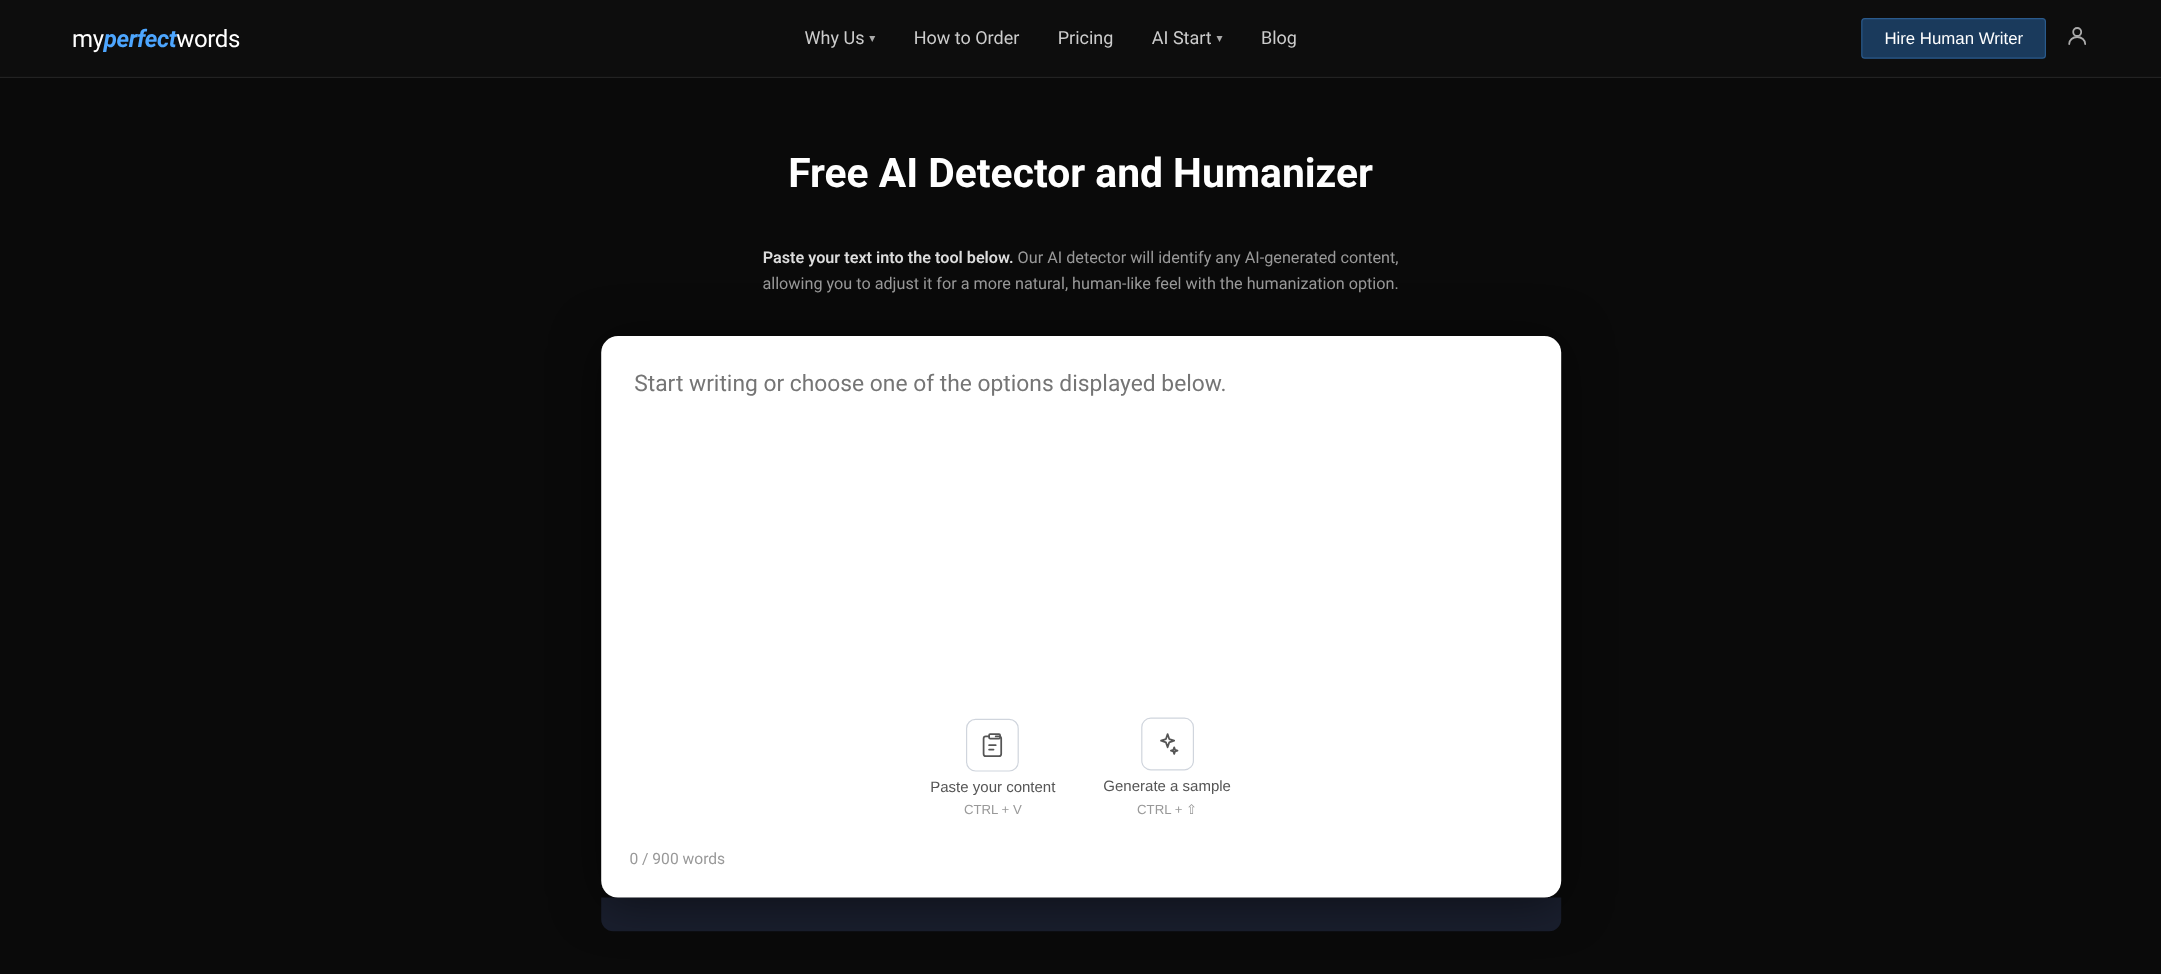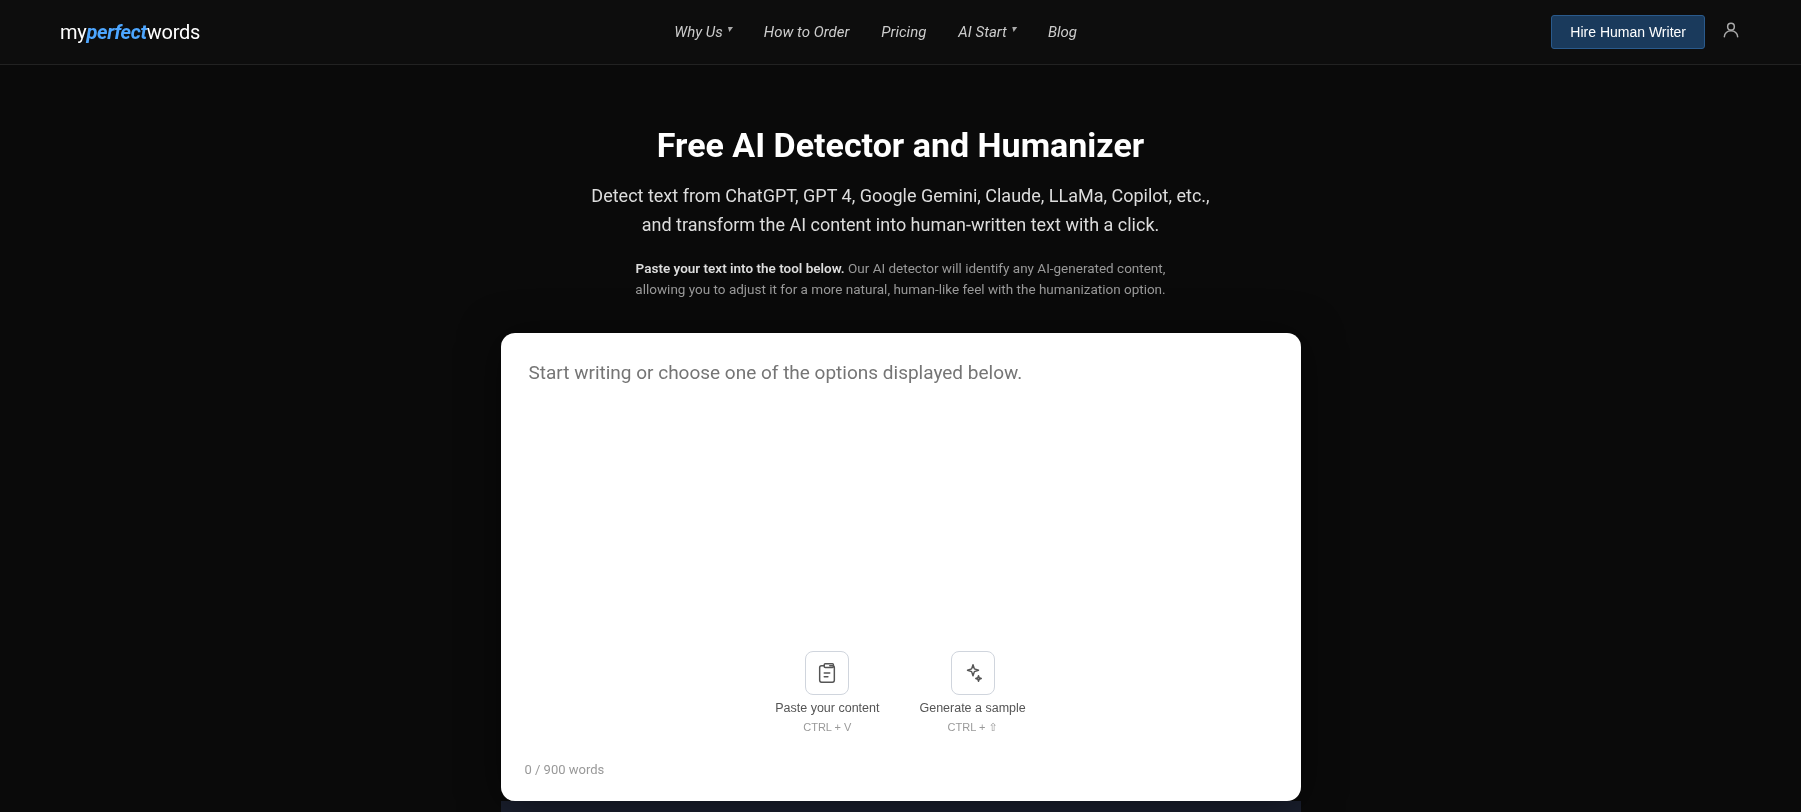--- a/index.html
+++ b/index.html
@@ -35,24 +35,23 @@
     .navbar-center {
       display: flex;
       align-items: center;
       gap: 32px;
     }
     .nav-item {
       color: #ccc;
       font-size: 15px;
       cursor: pointer;
       display: flex;
-      align-items: flex-start;
+      align-items: center;
       gap: 4px;
       text-decoration: none;
-      font-style: italic;
     }
     .nav-chevron {
       font-size: 10px;
       color: #aaa;
     }
 
     .navbar-right {
       display: flex;
       align-items: center;
       gap: 16px;
@@ -79,21 +78,21 @@
       flex-direction: column;
       align-items: center;
       padding: 60px 20px 0;
       text-align: center;
     }
 
     .page-title {
       font-size: 34px;
       font-weight: 700;
       color: #fff;
-      margin-bottom: 17px;
+      margin-bottom: 40px;
     }
 
     .page-subtitle {
       font-size: 18px;
       color: #ddd;
       line-height: 1.6;
       max-width: 620px;
       margin-bottom: 18px;
     }
 
@@ -237,21 +236,20 @@
         <path d="M4 20c0-4 3.6-7 8-7s8 3 8 7"></path>
       </svg>
     </span>
   </div>
 </nav>
 
 <div class="main-content">
 
   <h1 class="page-title">Free AI Detector and Humanizer</h1>
 
-  <p class="page-subtitle">Detect text from ChatGPT, GPT 4, Google Gemini, Claude, LLaMa, Copilot, etc., and transform the AI content into human-written text with a click.</p>
 
   <p class="hint-text">
     <strong>Paste your text into the tool below.</strong><span> Our AI detector will identify any AI-generated content, allowing you to adjust it for a more natural, human-like feel with the humanization option.</span>
   </p>
 
   <div class="tool-card">
     <div class="text-area-container">
       <textarea class="text-input-area" placeholder="Start writing or choose one of the options displayed below." style=""></textarea>
 
       <div class="action-buttons-area">

